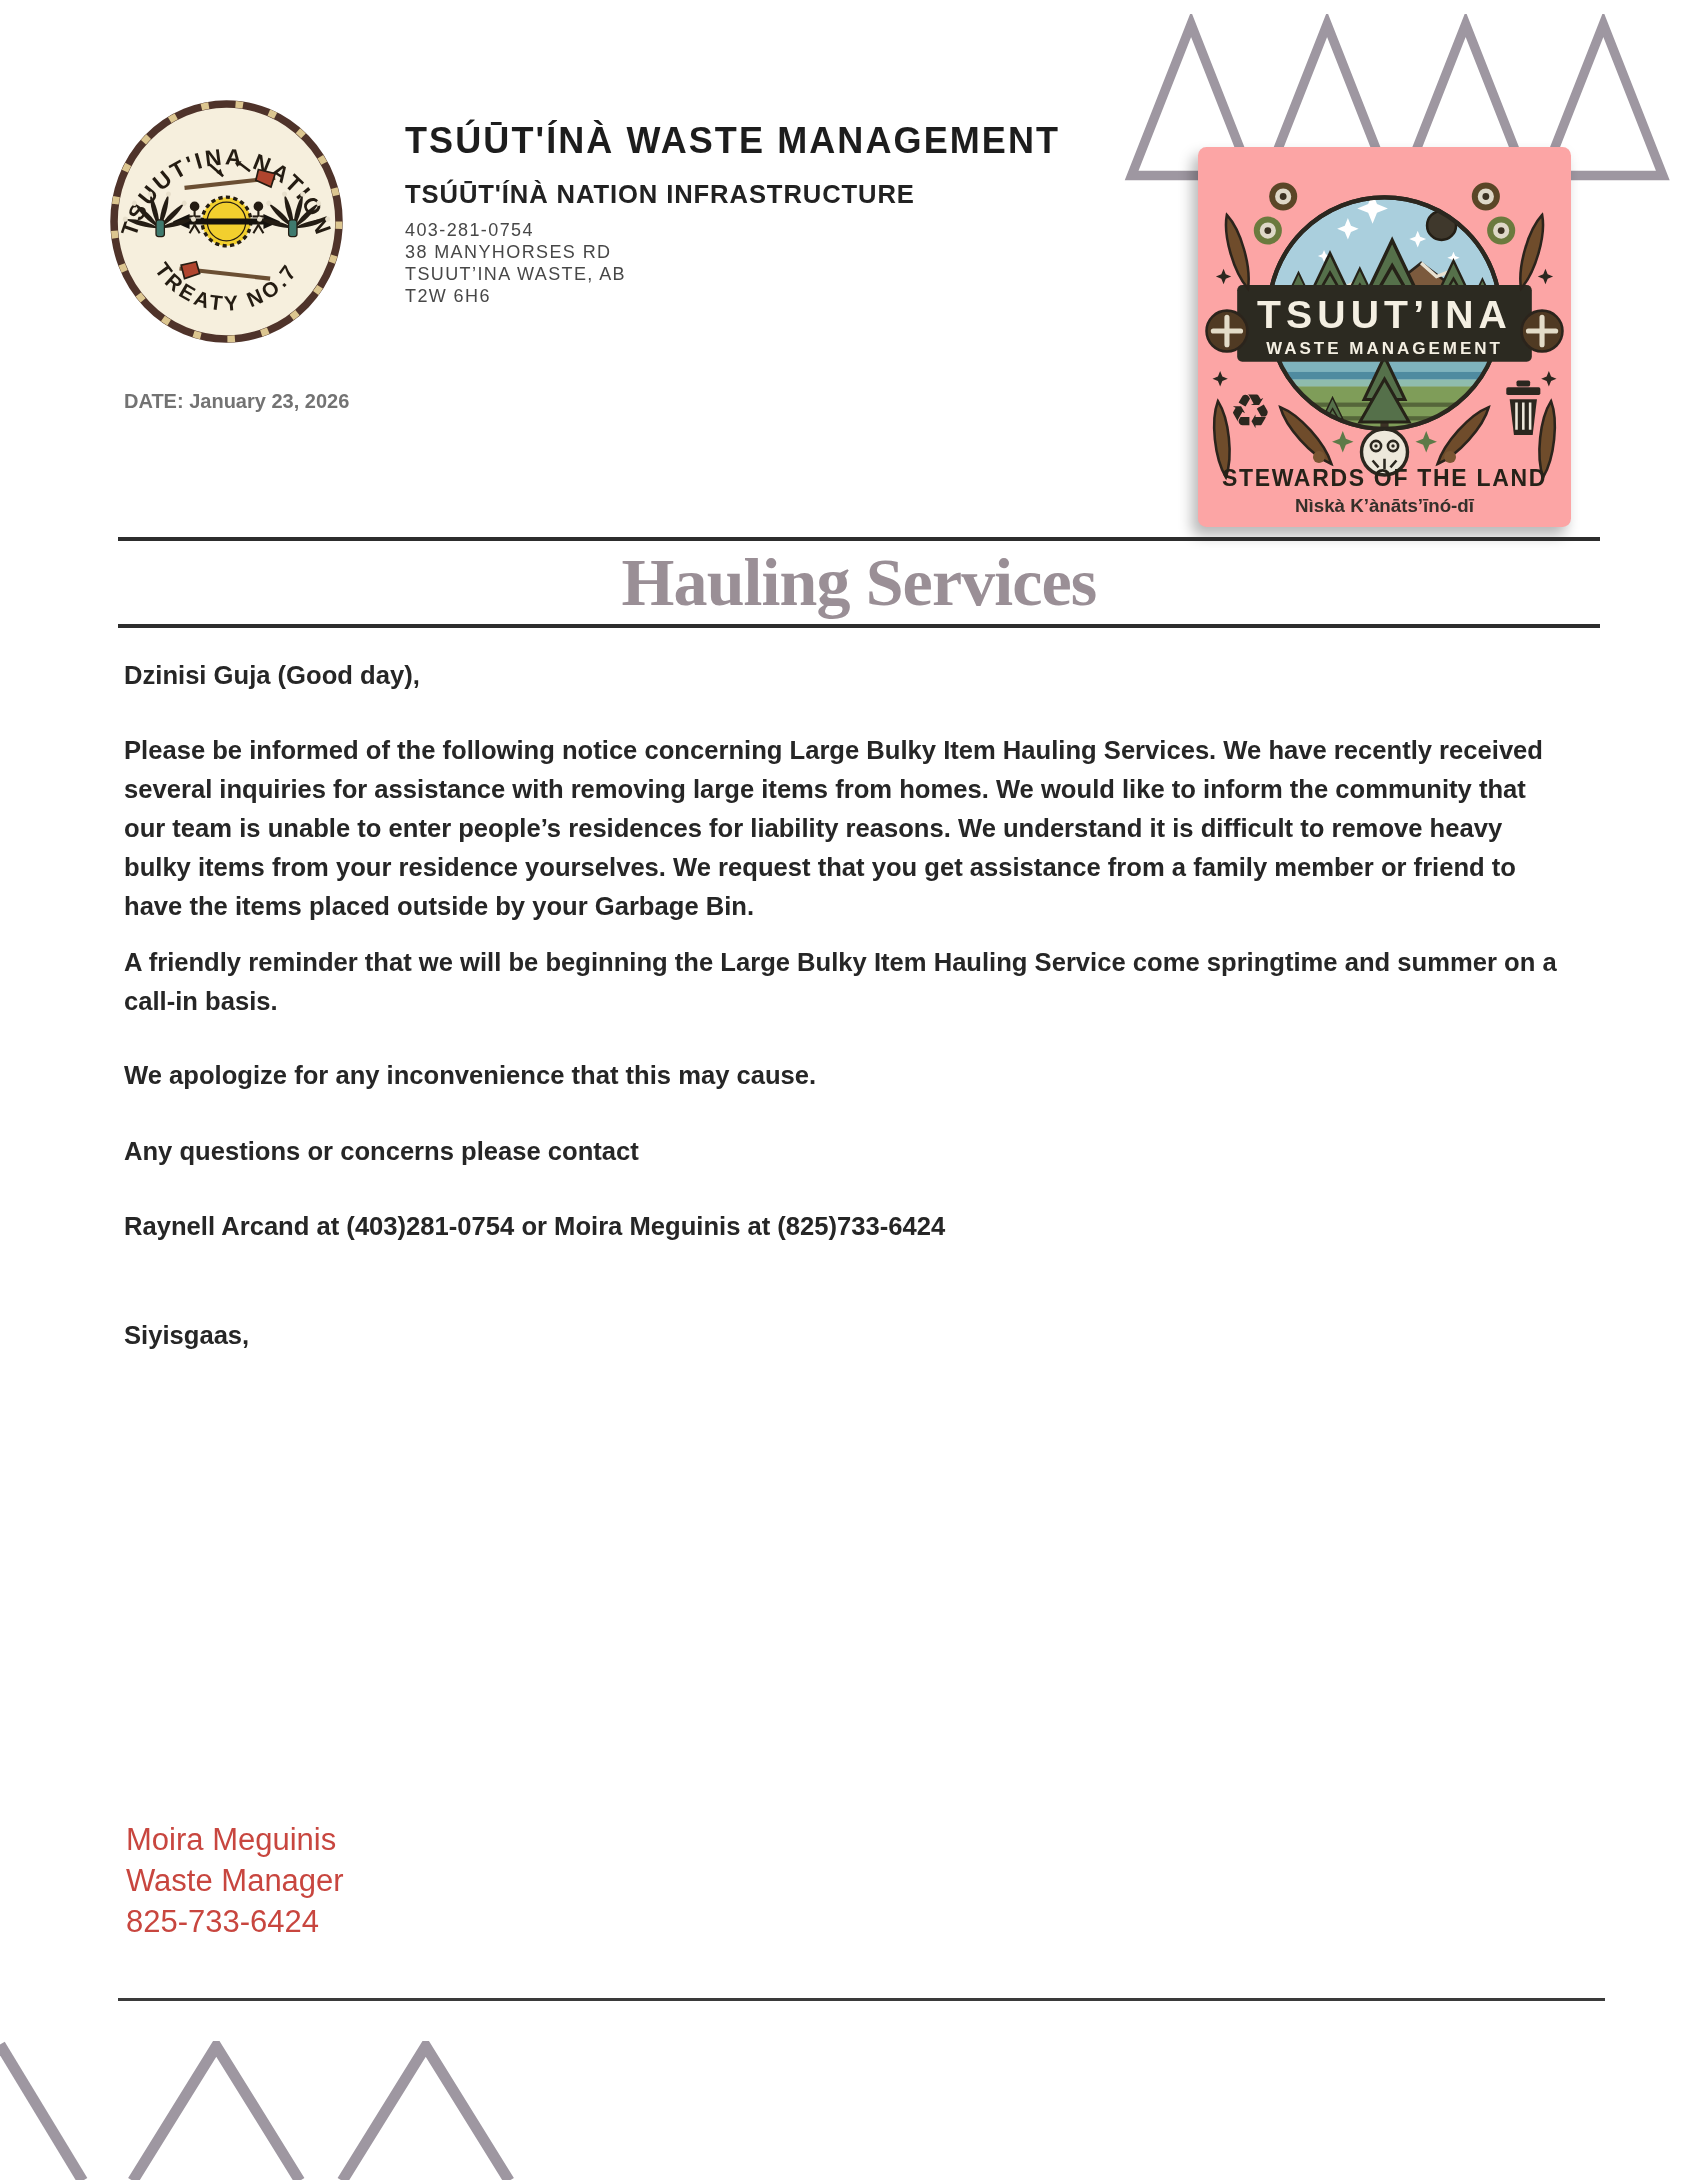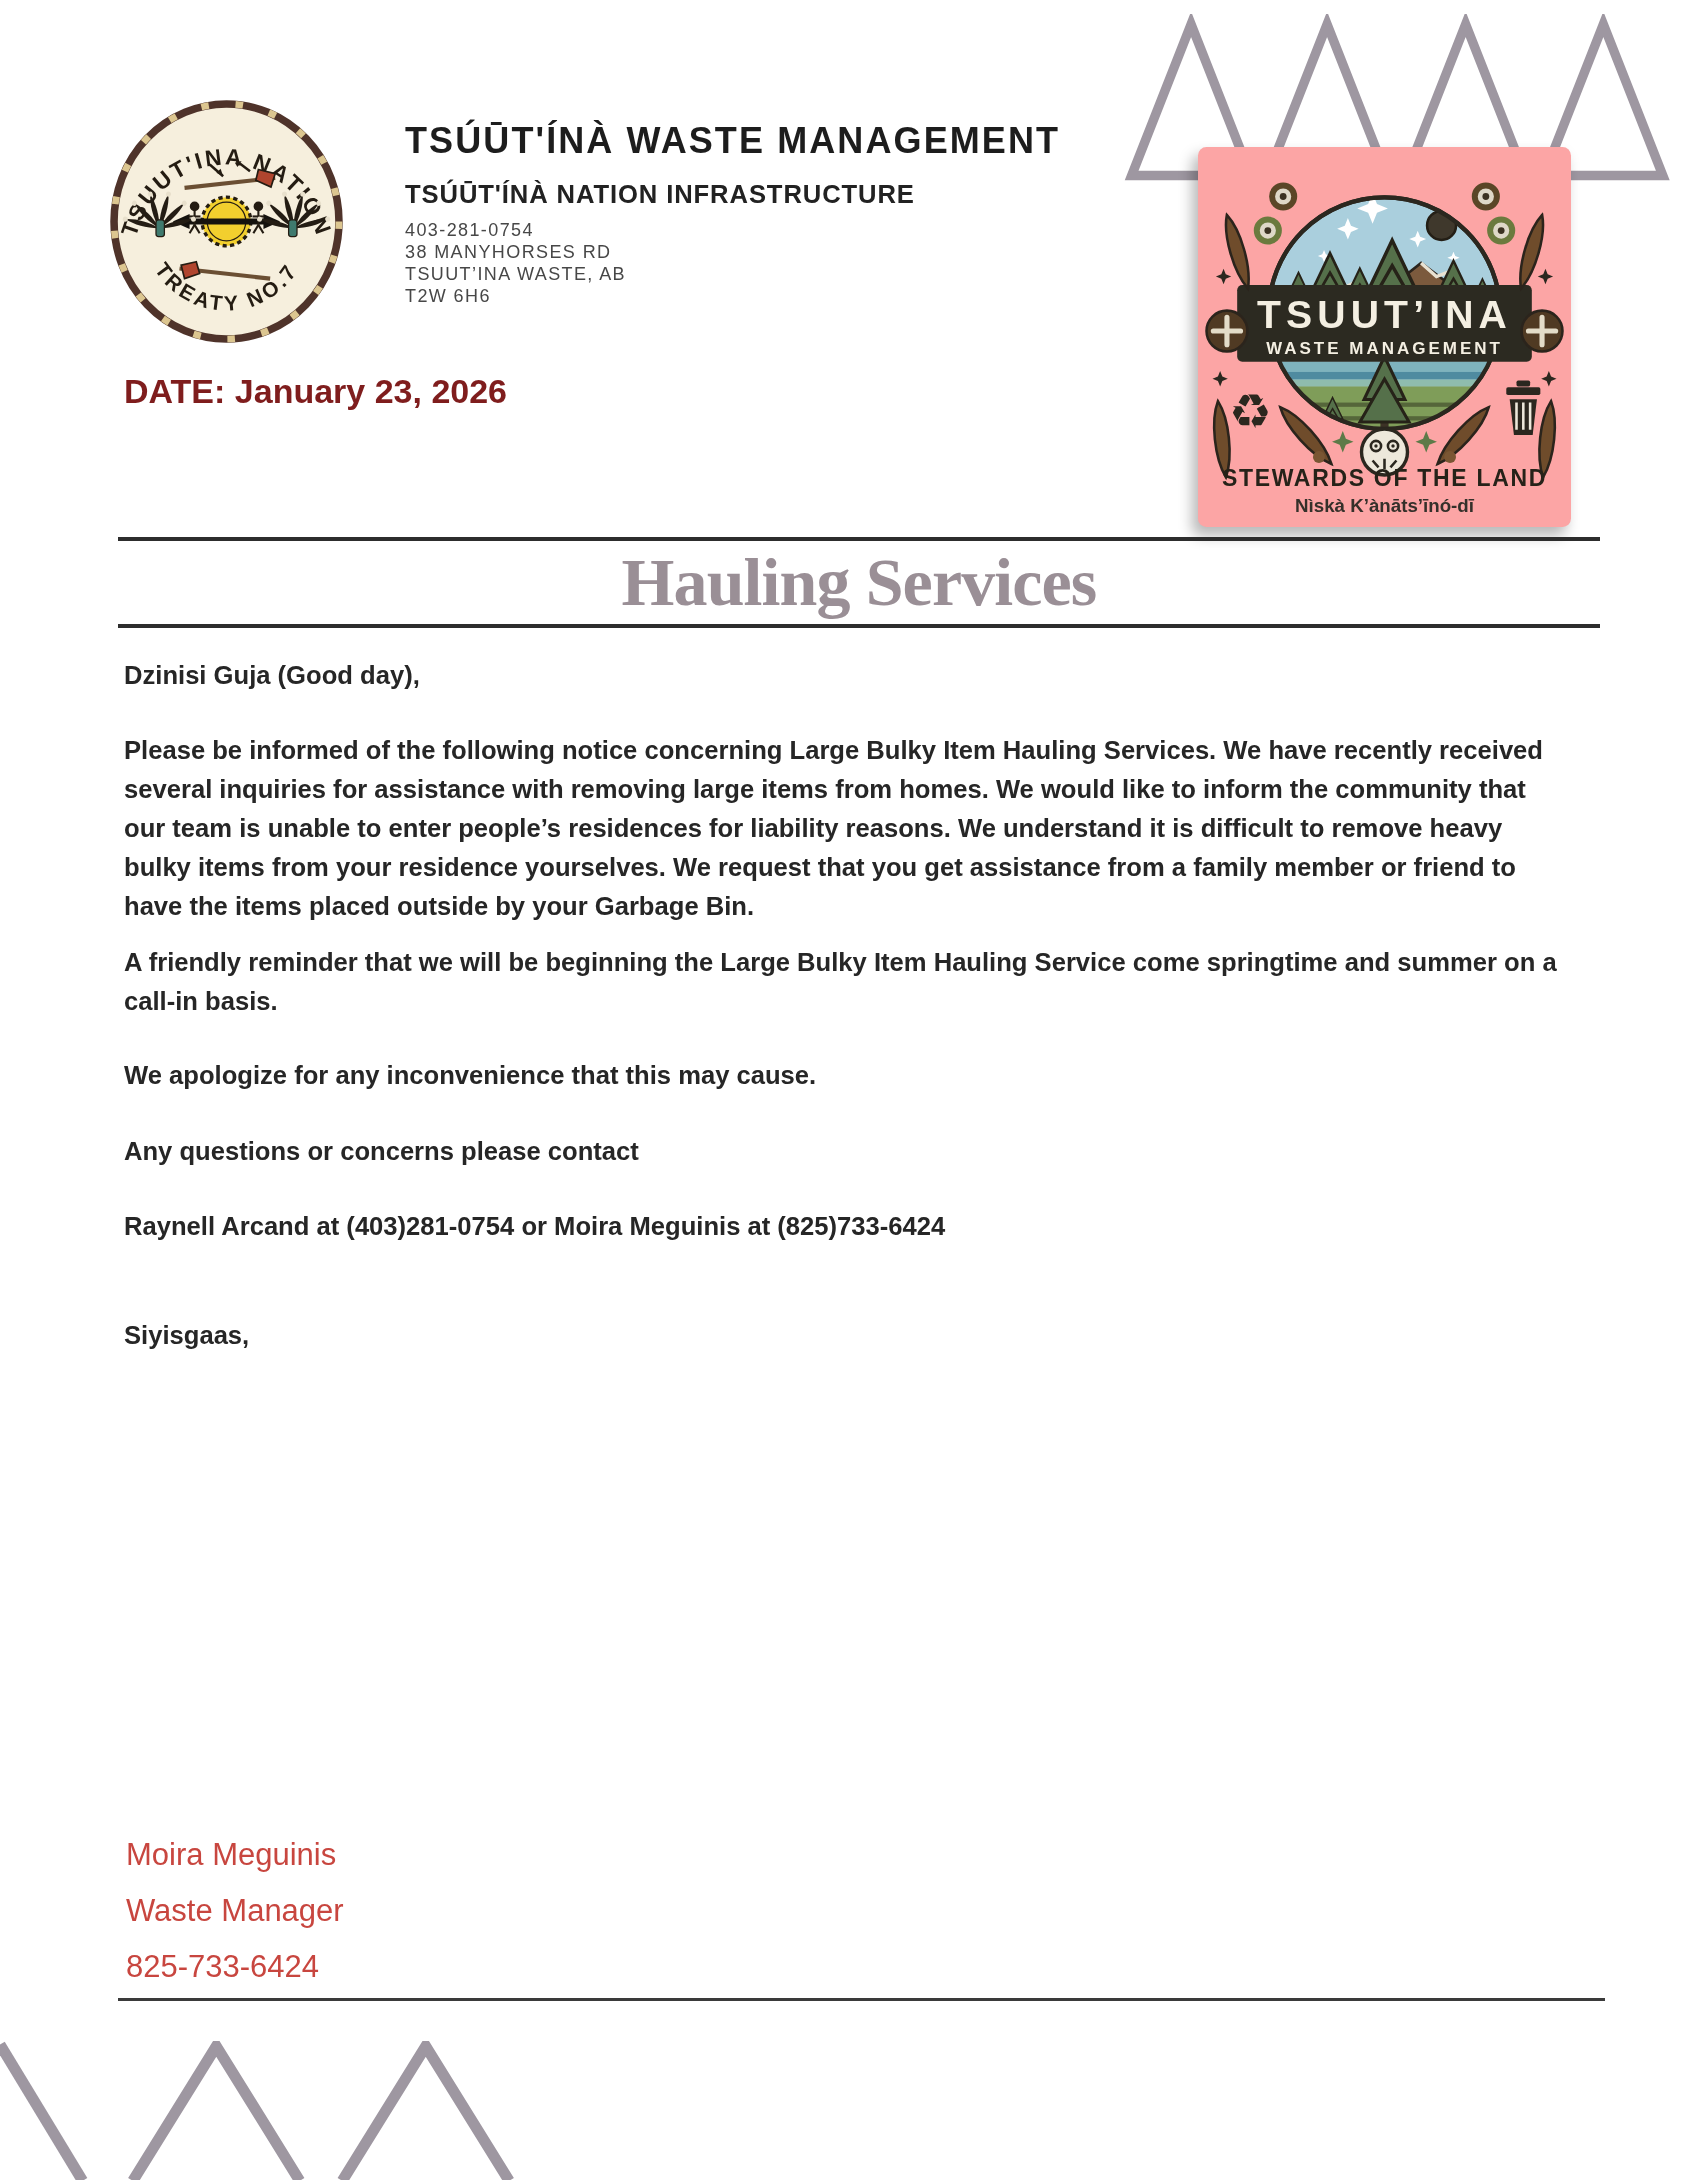--- a/index.html
+++ b/index.html
@@ -18,41 +18,41 @@
   .seal{position:absolute;left:109px;top:99px;width:235px;height:245px;}
   .header-text{position:absolute;left:405px;top:121px;width:767px;}
   .org-name{font-size:36px;font-weight:bold;letter-spacing:2.1px;color:#1d1d1d;line-height:1.1;}
   .dept-name{font-size:25.6px;font-weight:bold;letter-spacing:0.9px;color:#222;margin-top:19px;}
   .addr{font-size:18px;letter-spacing:1.4px;color:#474747;line-height:22px;margin-top:10.2px;}
   .badge{
     position:absolute;left:1198px;top:147px;width:373px;height:380px;
     background:#fca5a5;border-radius:8.5px;
     box-shadow:-5.1px 8.5px 13.6px rgba(0,0,0,0.28);
   }
-  .date-line{position:absolute;left:124px;top:372px;font-size:34px;font-weight:bold;color:#7f1d1d;}
+  .date-line{position:absolute;left:124px;top:390px;font-size:20px;font-weight:bold;color:#737373;}
   
   .rule{position:absolute;left:118px;width:1482px;height:4.3px;background:#2d2d2d;}
   .rule-top{top:537px;}
   .rule-bottom{top:624px;}
   .doc-title{
     position:absolute;left:118px;top:546px;width:1482px;margin:0;
     text-align:center;font-size:68px;font-weight:bold;letter-spacing:-0.9px;
     color:#9a8f96;line-height:73px;font-family:Liberation Serif, serif;
   }
   
   .body-text{position:absolute;left:124px;top:656px;width:1448px;}
   .body-text p{margin:0;font-size:25.6px;font-weight:bold;line-height:39px;color:#262626;}
   .mb42{margin-bottom:36px !important;}
   .mb20{margin-bottom:17px !important;}
   .mb41{margin-bottom:35px !important;}
   .mb44{margin-bottom:37px !important;}
   .mb82{margin-bottom:70px !important;}
   
   .sig-block{position:absolute;left:126px;top:1819px;}
-  .sig-block div{font-size:31px;line-height:41px;color:#c8463f;margin-top:15px;}
+  .sig-block div{font-size:31px;line-height:41px;color:#c8463f;}
   .footer-rule{position:absolute;left:118px;top:1998px;width:1487px;height:3.4px;background:#3a3a3a;}
   
   svg text{font-family:"Liberation Sans", sans-serif;}
   .recycle-glyph{font-family:"DejaVu Sans", sans-serif;}
 </style>
 </head>
 <body>
 
 <div class="page">
 

